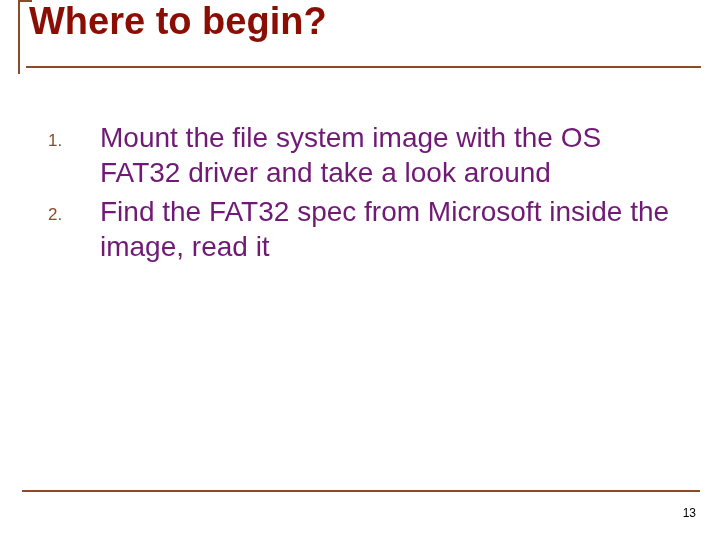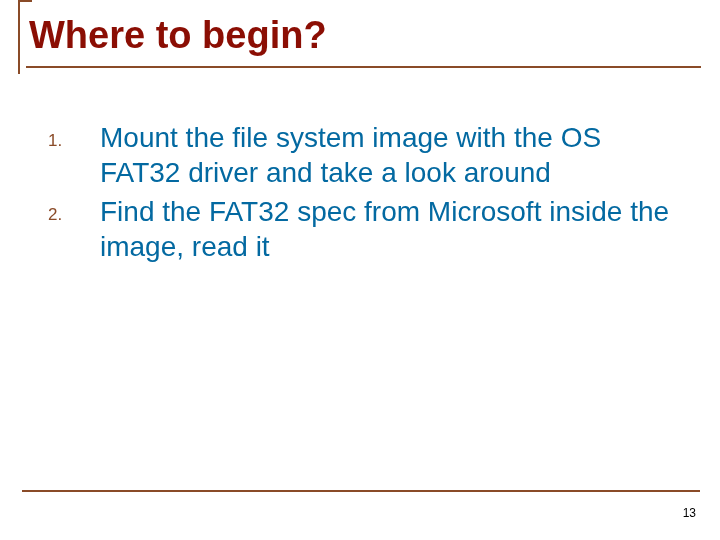--- a/index.html
+++ b/index.html
@@ -18,21 +18,20 @@
   position: relative;
   box-sizing: border-box;
 }
 .title-wrap {
   position: absolute;
   left: 18px;
   top: 0;
 }
 .title-bracket {
   position: relative;
-  padding-top: 14px;
 }
 .title-bracket::before {
   content: "";
   position: absolute;
   top: 0;
   left: 0;
   width: 12px;
   height: 72px;
   border-left: 2px solid #8A4B28;
   border-top: 2px solid #8A4B28;
@@ -63,21 +62,21 @@
   padding: 0;
   list-style: none;
   counter-reset: item;
 }
 ol.list > li {
   counter-increment: item;
   position: relative;
   padding-left: 52px;
   font-size: 28px;
   line-height: 1.25;
-  color: #0369a1;
+  color: #701a75;
   margin-bottom: 4px;
 }
 ol.list > li::before {
   content: counter(item) ".";
   position: absolute;
   left: 0;
   top: 10px;
   font-size: 17px;
   color: #8A4B28;
 }

